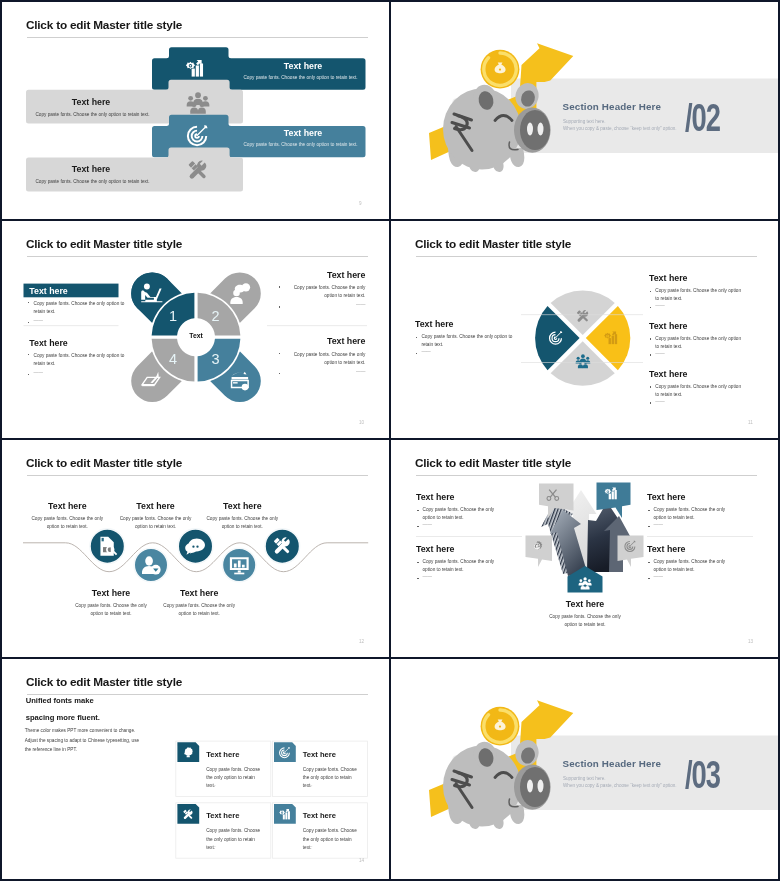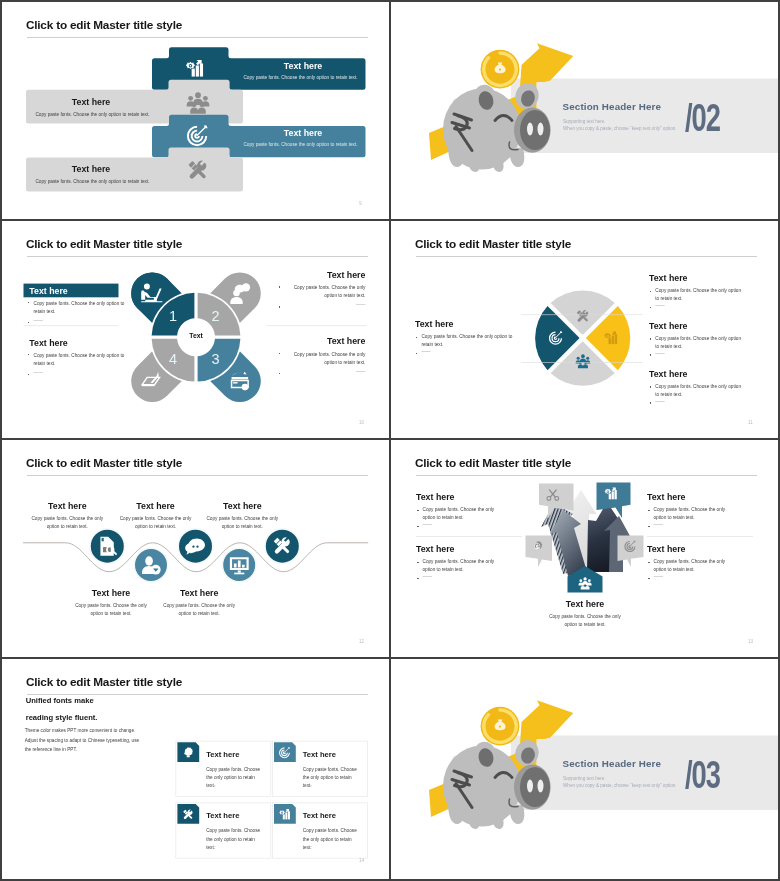--- a/index.html
+++ b/index.html
@@ -1,17 +1,17 @@
 <!DOCTYPE html>
 <html><head>
 <meta charset="utf-8">
 <style>
   html,body{margin:0;padding:0;}
   body{width:780px;height:881px;background:#7f7f7f;font-family:"Liberation Sans",sans-serif;overflow:hidden;}
-  .page{position:absolute;left:0;top:0;width:780px;height:881px;background:#404040;}
+  .page{position:absolute;left:0;top:0;width:780px;height:881px;background:#0f172a;}
   .slide{position:absolute;background:#fff;overflow:hidden;}
   .s-title{position:absolute;font-weight:bold;color:#171717;white-space:nowrap;font-size:11.8px;letter-spacing:-0.2px;}
   .s-rule{position:absolute;height:1px;background:#cfcfcf;}
   .pgnum{position:absolute;color:#bdbdbd;font-size:4.6px;}
   .lbl{position:absolute;font-weight:bold;color:#1a1a1a;}
   .bdy{position:absolute;color:#3c3c3c;}
   svg{display:block;}
   .s3h{position:absolute;font-weight:bold;font-size:8.8px;color:#171717;}
   .s3b{position:absolute;font-size:4.7px;color:#3c3c3c;width:95px;line-height:1.75;}
   .s3b.r{width:81px;text-align:right;}
@@ -458,21 +458,21 @@
 
   <div class="s5l" style="left:194px;top:159px;">Text here</div>
   <div class="s5b" style="left:194px;top:173px;">Copy paste fonts. Choose the only option to retain text.</div>
   <div class="pgnum" style="left:357px;top:199px;">13</div>
 </div>
 
 <div class="slide" id="s7" style="left:2px;top:659px;width:387px;height:220px;">
   <div class="s-title" style="left:23.9px;top:16.2px;">Click to edit Master title style</div>
   <div class="s-rule" style="left:25px;top:34.5px;width:341px;"></div>
   <div class="s7h" style="left:23.7px;top:37px;">Unified fonts make</div>
-  <div class="s7h" style="left:23.7px;top:53.5px;">reading style fluent.</div>
+  <div class="s7h" style="left:23.7px;top:53.5px;">spacing more fluent.</div>
   <div class="s7p" style="left:22.7px;top:69.3px;">Theme color makes PPT more convenient to change.</div>
   <div class="s7p" style="left:22.7px;top:78.8px;">Adjust the spacing to adapt to Chinese typesetting, use</div>
   <div class="s7p" style="left:22.7px;top:88.3px;">the reference line in PPT.</div>
   <svg width="387" height="220" style="position:absolute;left:0;top:0;">
     <rect x="173.8" y="82.1" width="95" height="55.4" fill="#ffffff" stroke="#ececec" stroke-width="0.8"></rect>
     <rect x="270.4" y="82.1" width="95" height="55.4" fill="#ffffff" stroke="#ececec" stroke-width="0.8"></rect>
     <rect x="173.8" y="143.8" width="95" height="55.4" fill="#ffffff" stroke="#ececec" stroke-width="0.8"></rect>
     <rect x="270.4" y="143.8" width="95" height="55.4" fill="#ffffff" stroke="#ececec" stroke-width="0.8"></rect>
     <path d="M175.4 83.3 h18.2 l3.6 3.6 v16.1 h-21.8 z" fill="#14556e"></path>
     <path d="M272.0 83.3 h18.2 l3.6 3.6 v16.1 h-21.8 z" fill="#45809c"></path>

